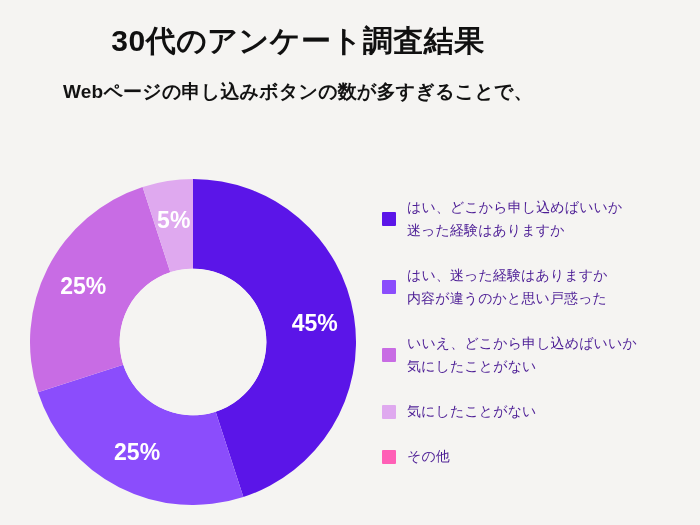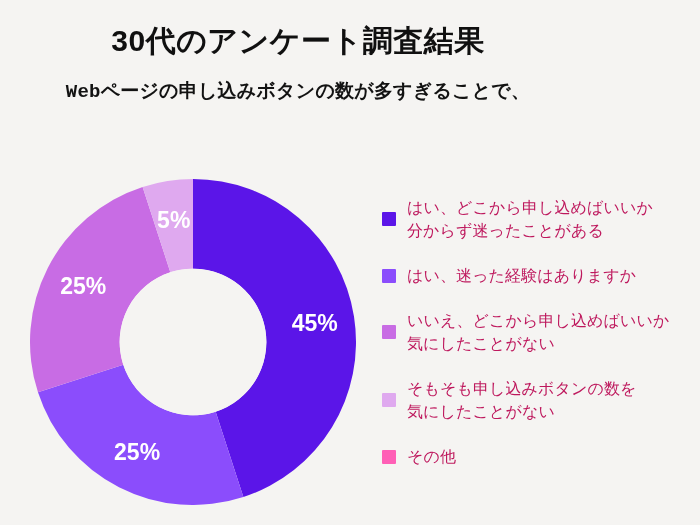--- a/index.html
+++ b/index.html
@@ -43,21 +43,20 @@
     margin: 0;
     padding-top: 16px;
     font-size: 19px;
     line-height: 30px;
     font-weight: bold;
     color: #121212;
     letter-spacing: 0.2px;
   }
   .chart-subtitle .sub-line {
     display: block;
-    font-family: Liberation Mono, monospace;
   }
 
   
   .donut-wrap {
     position: absolute;
     left: 30px;
     top: 179px;
     width: 326px;
     height: 326px;
   }
@@ -91,23 +90,23 @@
     margin-bottom: 9px;
   }
   .legend-swatch {
     flex: 0 0 auto;
     width: 14px;
     height: 14px;
     margin-right: 11px;
     border-radius: 1px;
   }
   .legend-text {
-    font-size: 16px;
+    font-size: 14px;
     line-height: 23px;
-    color: #be185d;
+    color: #4c1d95;
     letter-spacing: 0.1px;
     white-space: nowrap;
   }
   .legend-text .lt-line {
     display: block;
   }
 </style>
 </head>
 <body>
 
@@ -136,40 +135,40 @@
           <text class="slice-label" x="143.73118476866955" y="41.34148864719391">5%</text>
         </g>
     </svg>
   </div>
 
   <div class="legend" id="legend">
       <div class="legend-item">
         <span class="legend-swatch" style="background: rgb(91, 21, 232);"></span>
         <span class="legend-text">
           <span class="lt-line">はい、どこから申し込めばいいか</span>
-          <span class="lt-line">分からず迷ったことがある</span>
+          <span class="lt-line">迷った経験はありますか</span>
         </span>
       </div>
       <div class="legend-item">
         <span class="legend-swatch" style="background: rgb(139, 77, 252);"></span>
         <span class="legend-text">
           <span class="lt-line">はい、迷った経験はありますか</span>
+          <span class="lt-line">内容が違うのかと思い戸惑った</span>
         </span>
       </div>
       <div class="legend-item">
         <span class="legend-swatch" style="background: rgb(200, 108, 228);"></span>
         <span class="legend-text">
           <span class="lt-line">いいえ、どこから申し込めばいいか</span>
           <span class="lt-line">気にしたことがない</span>
         </span>
       </div>
       <div class="legend-item">
         <span class="legend-swatch" style="background: rgb(223, 169, 239);"></span>
         <span class="legend-text">
-          <span class="lt-line">そもそも申し込みボタンの数を</span>
           <span class="lt-line">気にしたことがない</span>
         </span>
       </div>
       <div class="legend-item">
         <span class="legend-swatch" style="background: rgb(255, 95, 182);"></span>
         <span class="legend-text">
           <span class="lt-line">その他</span>
         </span>
       </div>
     </div>

